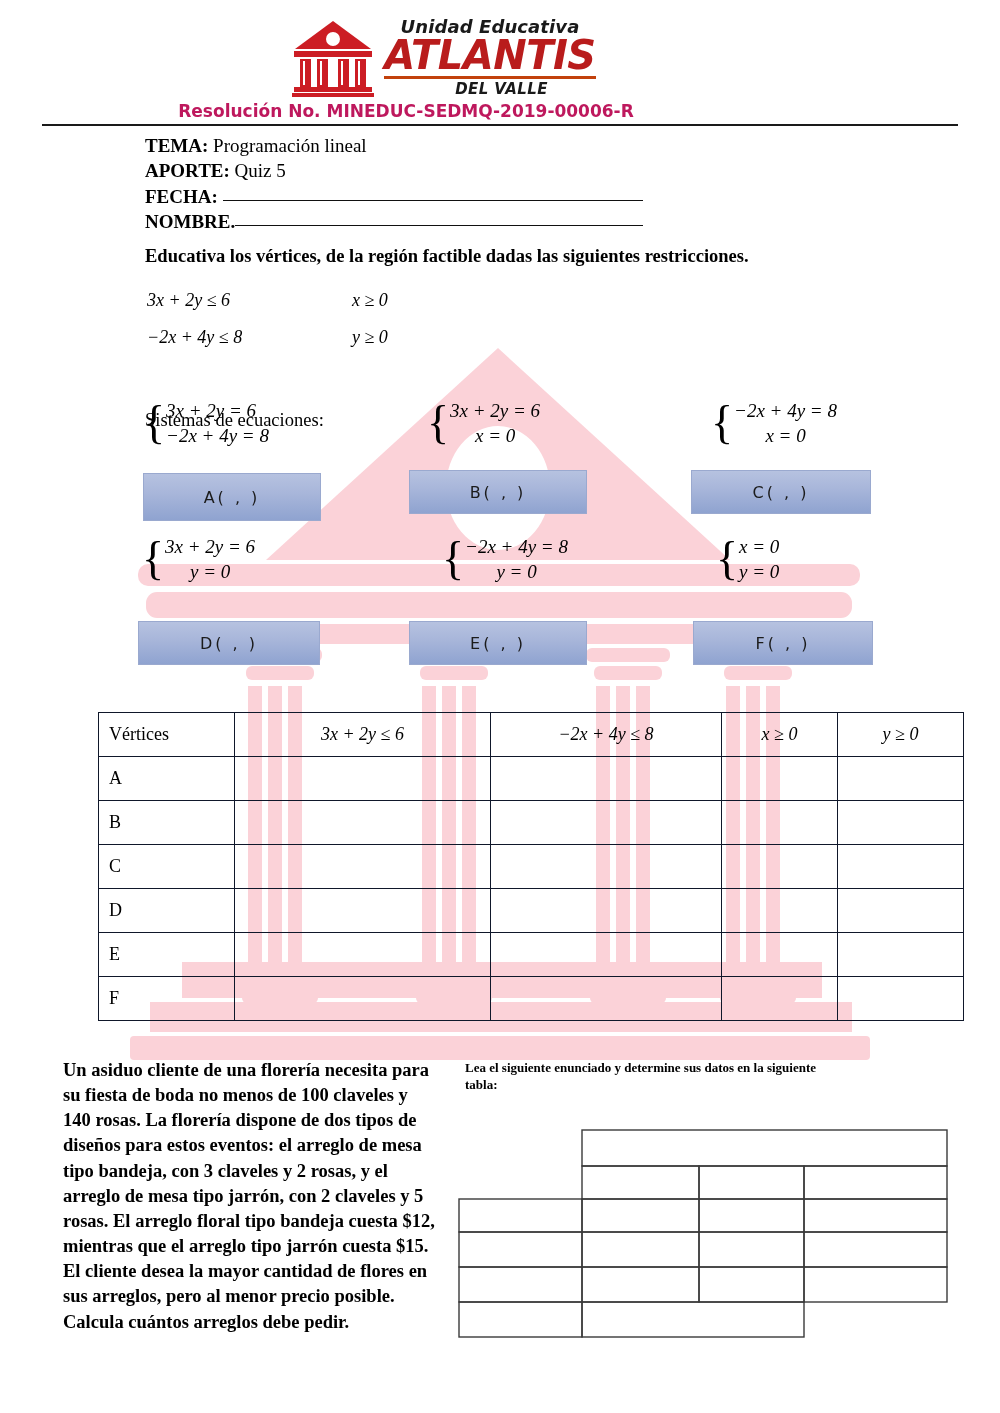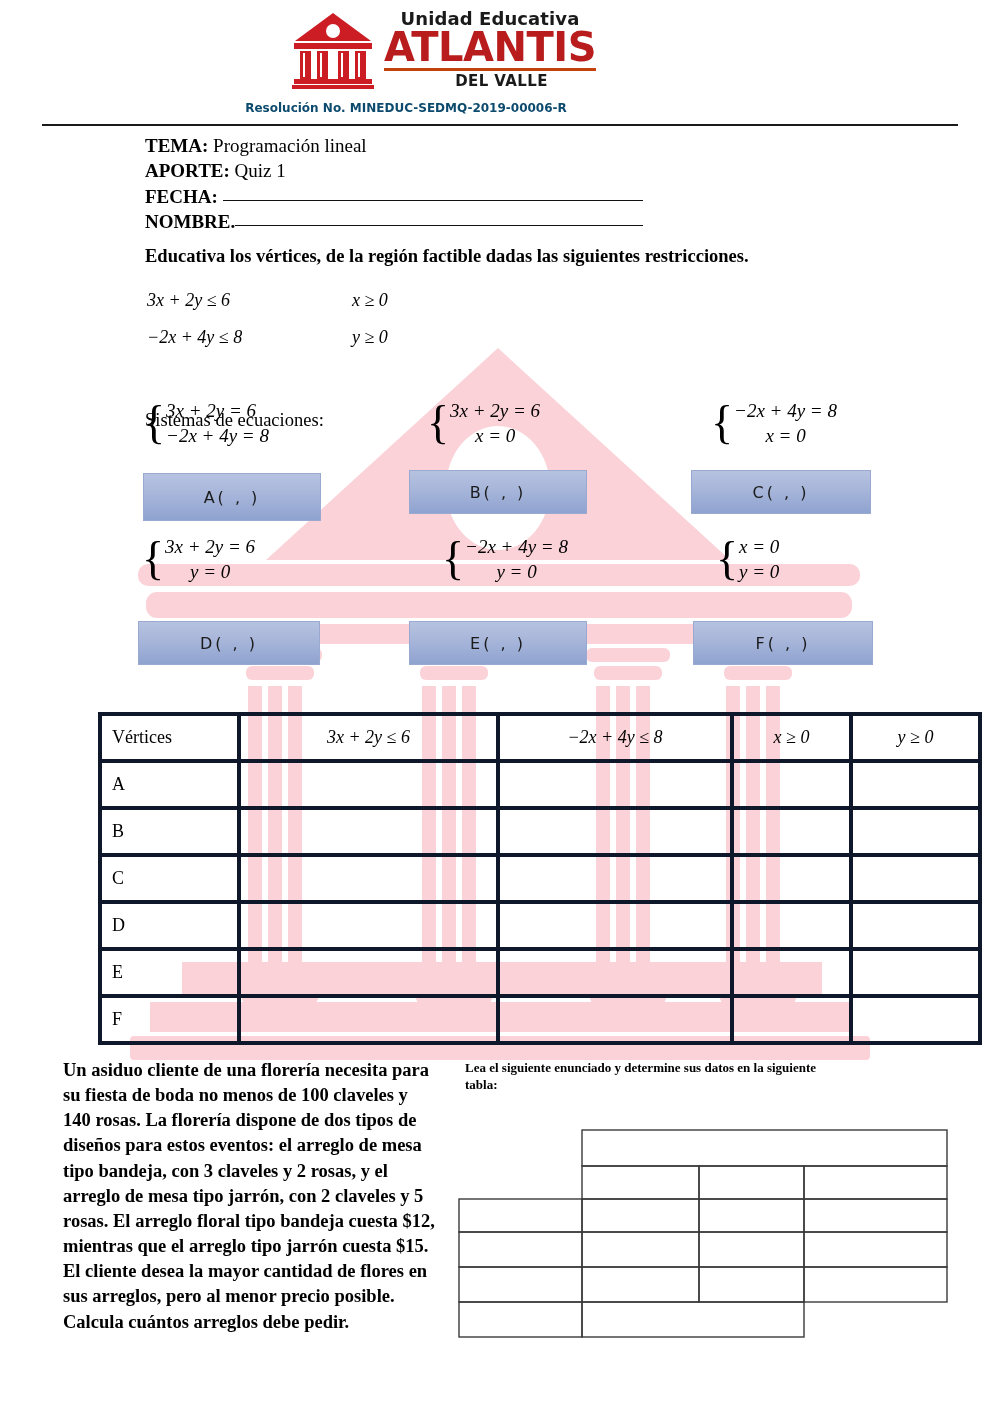--- a/index.html
+++ b/index.html
@@ -27,27 +27,28 @@
     width: 760px;
     height: 712px;
     z-index: 0;
     pointer-events: none;
   }
   .watermark svg { display: block; width: 100%; height: 100%; }
 
   
   .logo-band {
     position: absolute;
-    left: 0; top: 0;
+    left: 0; top: 8px;
     width: 888px;
     height: 100px;
     z-index: 3;
     display: flex;
     justify-content: center;
     align-items: flex-start;
+    font-style: italic;
   }
   .logo-wrap {
     display: flex;
     align-items: center;
     gap: 10px;
     padding-top: 10px;
   }
   .logo-mark { width: 82px; height: 78px; flex: none; }
   .logo-mark svg { display:block; width:100%; height:100%; }
   .logo-text {
@@ -79,23 +80,23 @@
     margin-top: 3px;
     letter-spacing: .4px;
     margin-left: 23px;
   }
   .resolucion {
     position: absolute;
     left: 0; top: 101px;
     width: 812px;
     text-align: center;
     font-family: "DejaVu Sans", sans-serif;
-    font-size: 12px;
-    font-weight: bold;
-    color: #0c4a6e;
+    font-size: 17px;
+    font-weight: bold;
+    color: #be185d;
     z-index: 3;
   }
   .header-rule {
     position: absolute;
     left: 42px;
     top: 124px;
     width: 916px;
     height: 0;
     border-top: 2.2px solid #1a1a1a;
     z-index: 3;
@@ -189,21 +190,21 @@
     position: absolute;
     left: 98px;
     top: 712px;
     width: 760px;
     border-collapse: collapse;
     table-layout: fixed;
     z-index: 2;
     background: transparent;
   }
   .vtable td, .vtable th {
-    border: 4px solid #0f172a;
+    border: 1px solid #0f172a;
     height: 43px;
     padding: 0 10px;
     font-size: 18px;
     font-weight: normal;
     text-align: center;
     background: transparent;
   }
   .vtable th.lbl, .vtable td.lbl {
     text-align: left;
     width: 115px;
@@ -346,21 +347,21 @@
 
   <div class="content">
 
     <div class="field" style="left:145px; top:136px;">
       <b>TEMA:</b>
       <span class="val">Programación lineal</span>
     </div>
 
     <div class="field" style="left:145px; top:161px;">
       <b>APORTE:</b>
-      <span class="val">Quiz 1</span>
+      <span class="val">Quiz 5</span>
     </div>
 
     <div class="field" style="left:145px; top:212px;">
       <b>NOMBRE.</b><span class="rule-line" style="width:408px;"></span>
     </div>
 
     <div class="field" style="left:145px; top:187px;">
       <b>FECHA:</b>
       <span class="rule-line" style="width:420px;"></span>
     </div>

